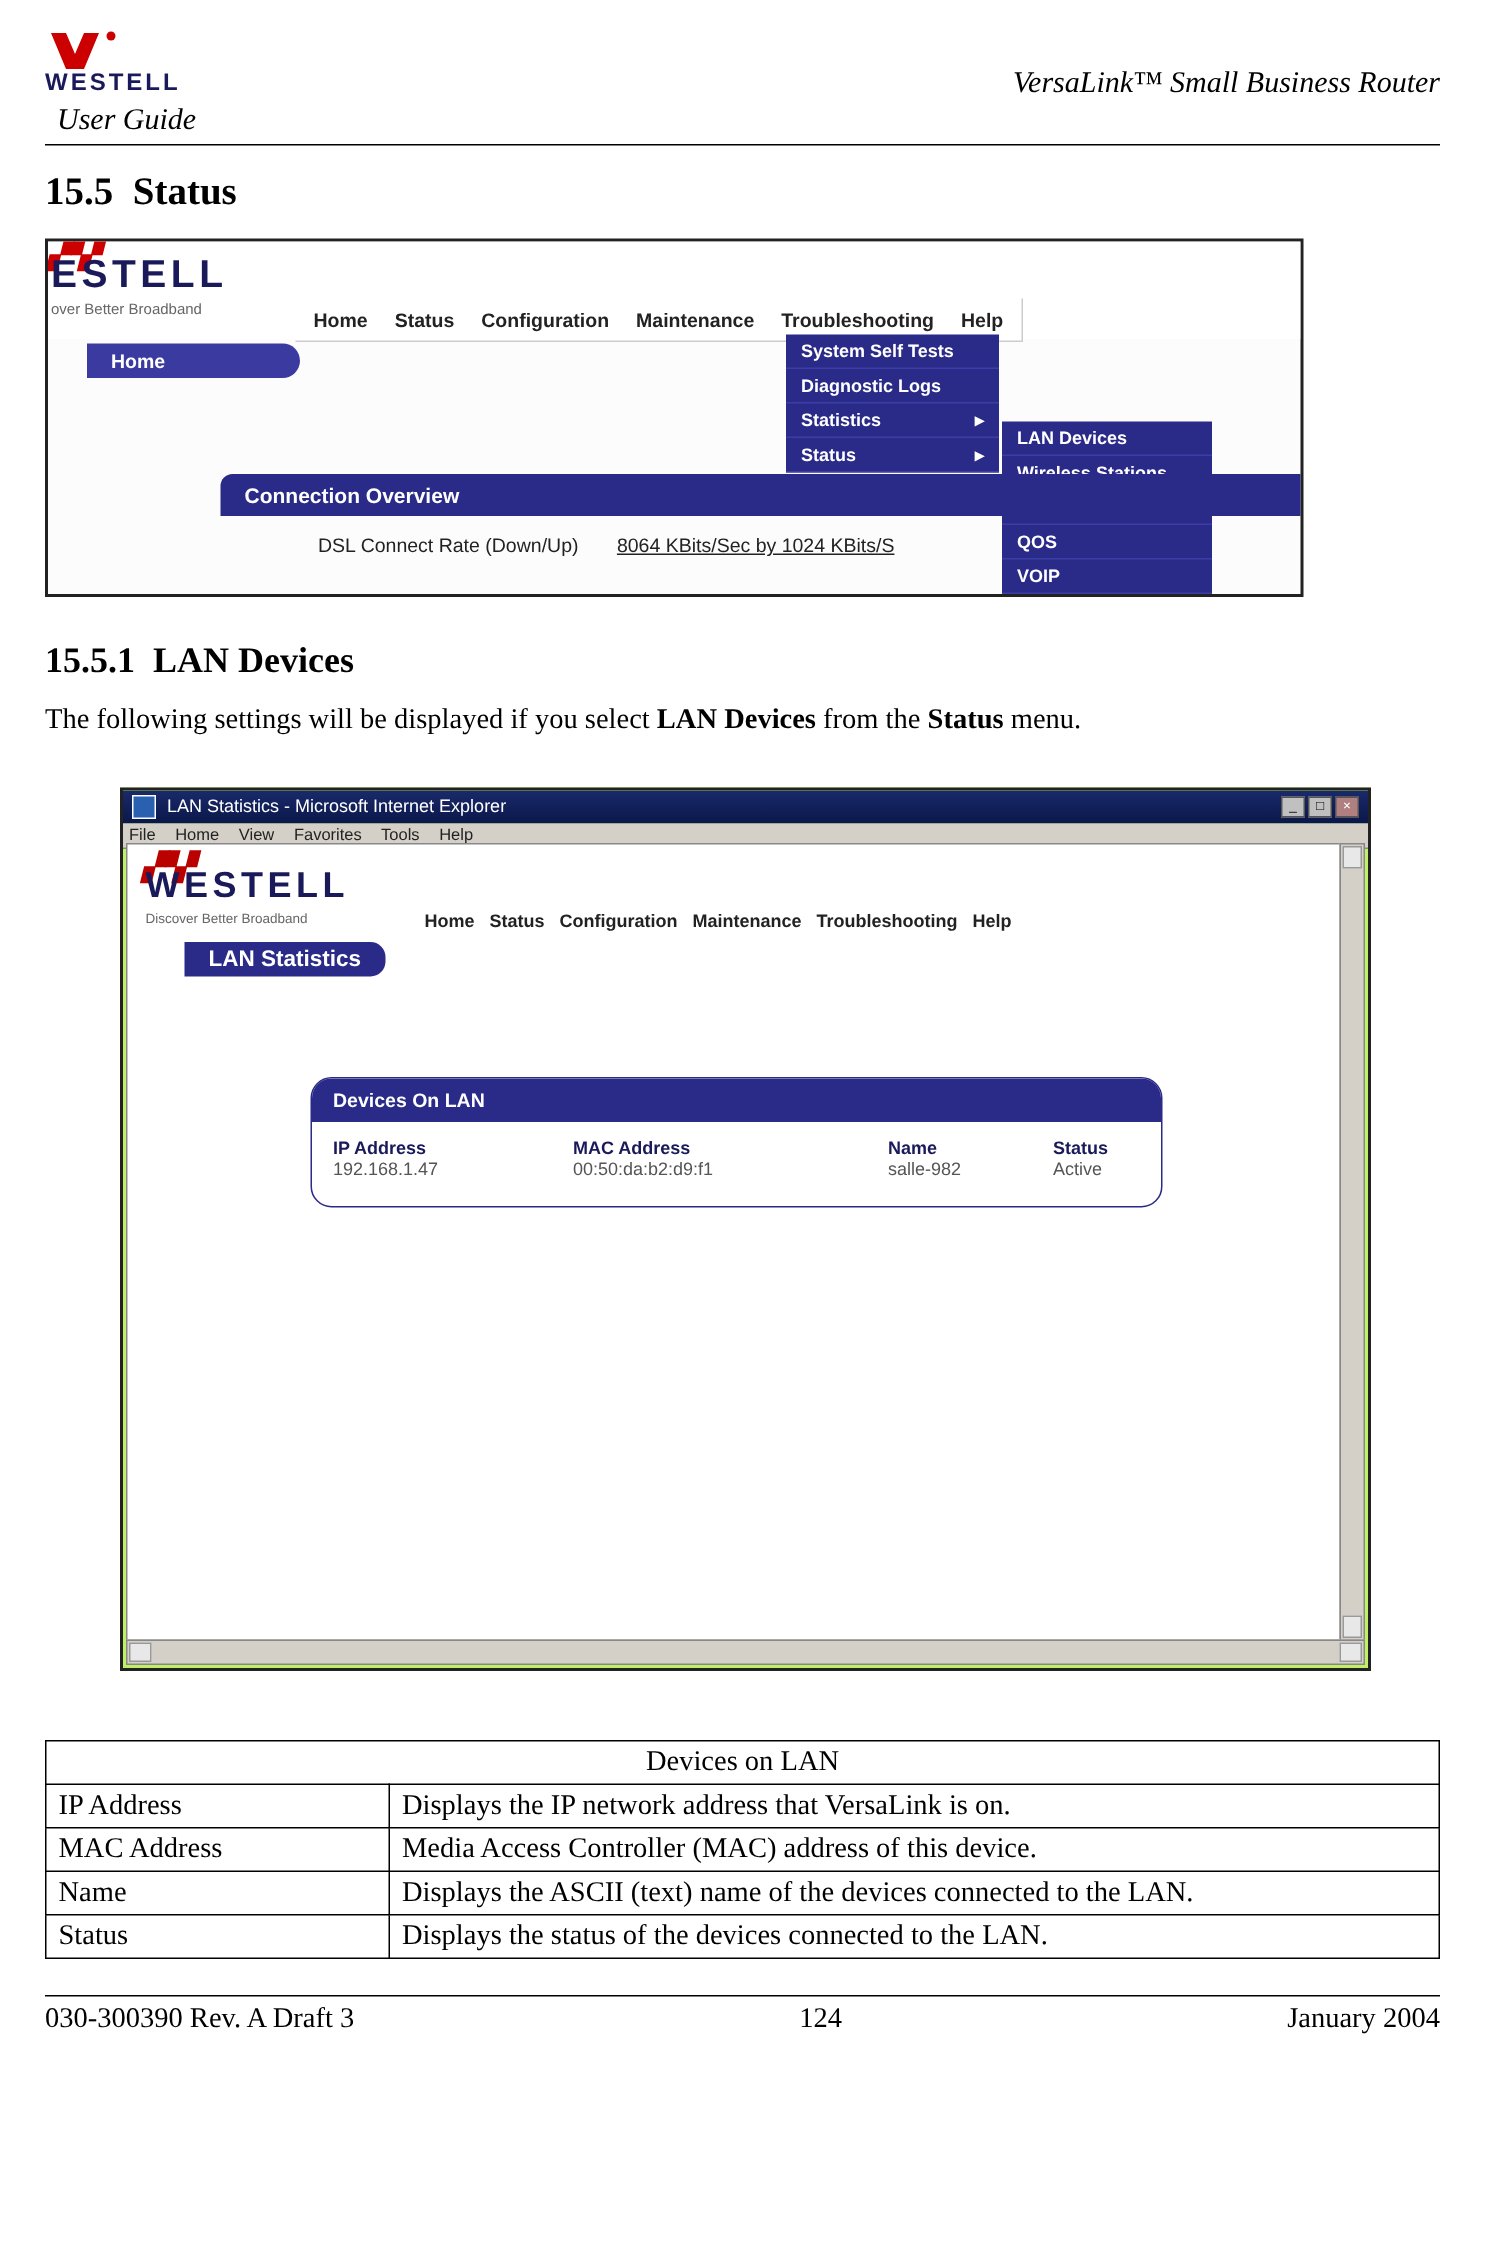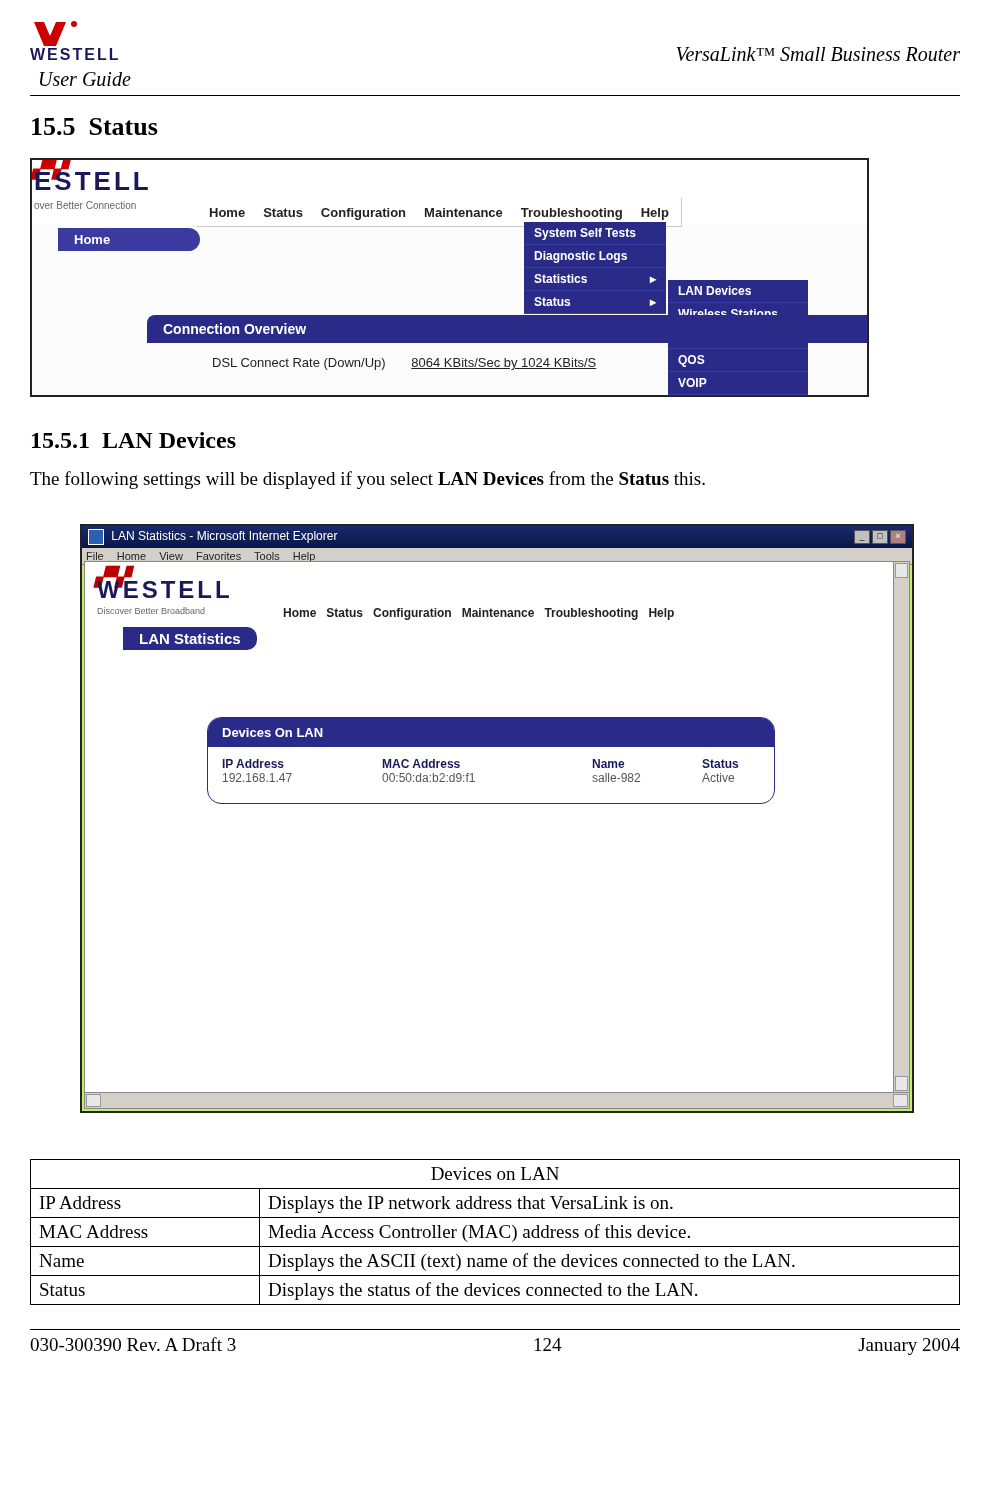--- a/index.html
+++ b/index.html
@@ -310,21 +310,21 @@
   <hr class="hr-top">
 
   <h2 class="section-title">
     <span>15.5</span>&nbsp;&nbsp;<span>Status</span>
   </h2>
 
   <div class="ss1-frame">
     <div class="ss1-logo-area">
       <div style="position:absolute;left:0;top:-2px;color:#c00;font-weight:bold;font-size:18px;font-style:italic;">▞▚▘</div>
       <div class="ss1-logo-text">ESTELL</div>
-      <div class="ss1-tag">over  Better  Connection</div>
+      <div class="ss1-tag">over  Better  Broadband</div>
       <div class="ss1-nav">
         <span>Home</span>
         <span>Status</span>
         <span>Configuration</span>
         <span>Maintenance</span>
         <span>Troubleshooting</span>
         <span>Help</span>
       </div>
     </div>
     <div class="ss1-home-label">Home</div>
@@ -345,21 +345,21 @@
     <div class="ss1-dsl-row">
       <span>DSL Connect Rate (Down/Up)</span>
       <span class="val">8064 KBits/Sec by 1024 KBits/S</span>
     </div>
   </div>
 
   <h3 class="subsection-title">
     <span>15.5.1</span>&nbsp;&nbsp;<span>LAN Devices</span>
   </h3>
   <p class="body-text">
-    <span>The following settings will be displayed if you select </span><span class="bold">LAN Devices</span><span> from the </span><span class="bold">Status</span><span> this.</span>
+    <span>The following settings will be displayed if you select </span><span class="bold">LAN Devices</span><span> from the </span><span class="bold">Status</span><span> menu.</span>
   </p>
 
   <div class="ss2-outer">
     <div class="ss2-frame">
       <div class="ss2-title">
         <span>
           <span class="ie-icon"></span>
           <span>LAN Statistics - Microsoft Internet Explorer</span>
         </span>
         <span class="ss2-winbtns">

